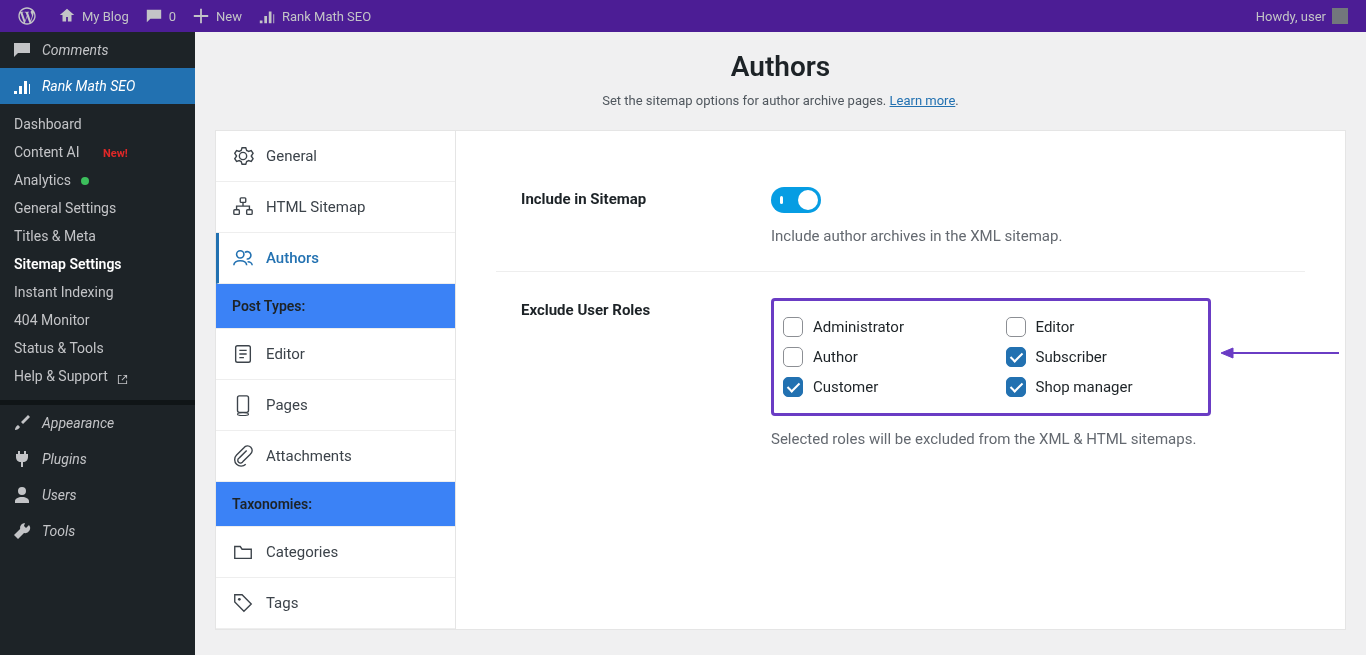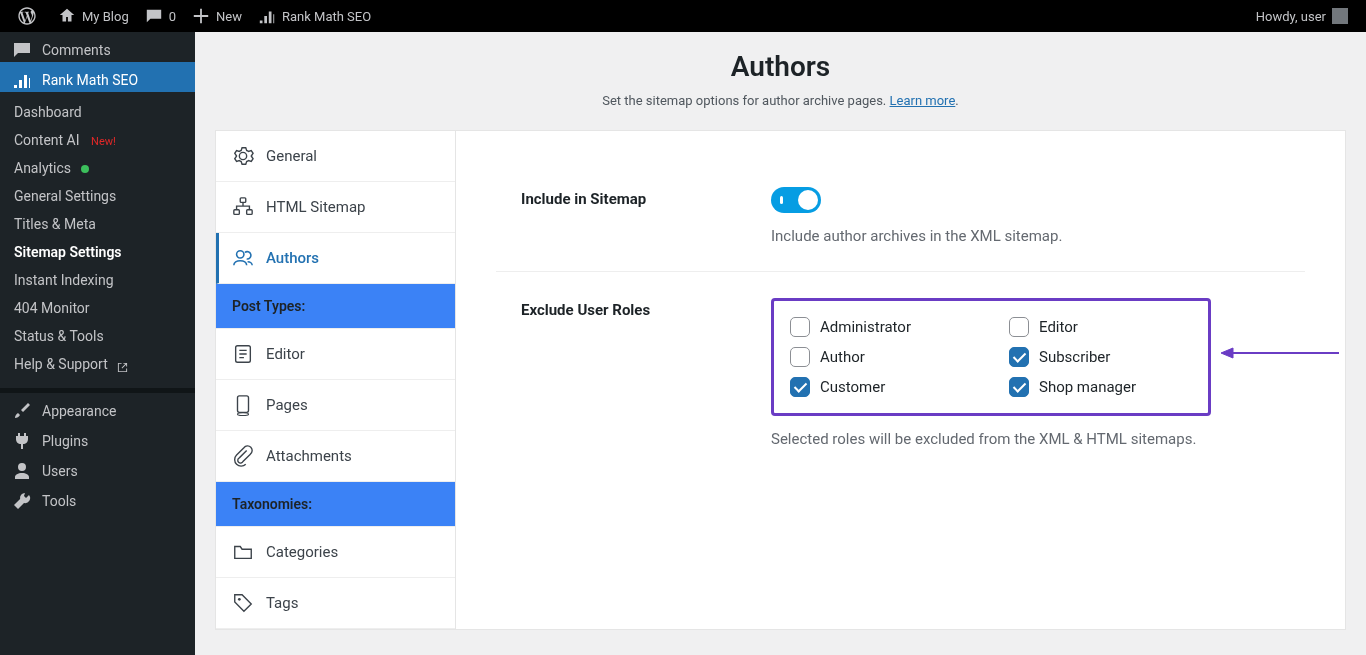--- a/index.html
+++ b/index.html
@@ -7,21 +7,21 @@
   body {
     font-family: -apple-system, BlinkMacSystemFont, "Segoe UI", Roboto, sans-serif;
     font-size: 14px;
     color: #1d2327;
     background: #f0f0f1;
   }
 
   
   .adminbar {
     height: 32px;
-    background: #000000;
+    background: #4c1d95;
     color: #c3c4c7;
     display: flex;
     align-items: center;
     padding: 0 10px;
     position: relative;
     z-index: 50;
   }
   .adminbar .ab-item {
     display: flex;
     align-items: center;
@@ -45,42 +45,43 @@
   .wp-sidebar {
     width: 195px;
     background: #1d2327;
     color: #c3c4c7;
     font-size: 14px;
     padding-bottom: 30px;
   }
   .wp-menu-item {
     display: flex;
     align-items: center;
-    padding: 8px 10px 2px 12px;
+    padding: 8px 10px 8px 12px;
     cursor: pointer;
     position: relative;
+    font-style: italic;
   }
   .wp-menu-item .ic { width: 20px; height: 20px; margin-right: 10px; fill: #c3c4c7; }
   .wp-menu-item.current {
     background: #2271b1;
     color: #fff;
   }
   .wp-menu-item.current .ic { fill:#fff; }
   .wp-menu-item.current::after{
     content:""; position:absolute; right:-8px; top:50%; transform:translateY(-50%);
     border:8px solid transparent; border-right-color:#f0f0f1;
   }
   .wp-submenu { padding: 6px 0 10px; }
   .wp-submenu a {
     display: block; padding: 6px 12px 6px 14px;
     color: #c3c4c7; text-decoration: none; font-size: 14px;
     cursor:pointer;
   }
   .wp-submenu a.current { color:#fff; font-weight:600; }
-  .badge-new { color:#e02828; font-size:11px; margin-left:8px; font-weight:400; }
+  .badge-new { color:#e02828; font-size:11px; margin-left:20px; font-weight:700; }
   .dot-green{ display:inline-block; width:8px; height:8px; border-radius:50%; background:#3cbf5c; margin-left:6px; vertical-align:middle;}
   .ext-icon{ display:inline-block; width:11px; height:11px; margin-left:6px; vertical-align:middle;}
   .ext-icon svg{width:11px;height:11px;fill:#c3c4c7;}
   .wp-separator{ height:5px; background:#101517; margin:0; }
 
   
   .content { flex:1; display:flex; flex-direction:column; }
   .page-header{
     padding: 18px 20px 22px; text-align:center; background:#f0f0f1;
   }
@@ -125,21 +126,21 @@
   }
   .toggle::before{
     content:""; position:absolute; left:9px; top:9px; width:3px; height:8px; background:#fff; border-radius:2px;
   }
   .toggle .knob{
     position:absolute; right:3px; top:3px; width:20px; height:20px; border-radius:50%; background:#fff;
   }
 
   
   .role-box{
-    border:3px solid #6a3cc4; border-radius:4px; padding:16px 20px 16px 16px;
+    border:3px solid #6a3cc4; border-radius:4px; padding:16px 20px 16px 9px;
     display:grid; grid-template-columns: 1fr 1fr; row-gap:10px; column-gap:40px;
     width: 440px;
   }
   .chk{ display:flex; align-items:center; gap:10px; font-size:15px;}
   .chk input{ appearance:none; width:20px; height:20px; border:1px solid #8c8f94; border-radius:5px; background:#fff; cursor:pointer; position:relative;}
   .chk input:checked{ background:#2271b1; border-color:#2271b1;}
   .chk input:checked::after{
     content:""; position:absolute; left:6px; top:2px; width:5px; height:10px;
     border:solid #fff; border-width:0 2px 2px 0; transform:rotate(45deg);
   }

